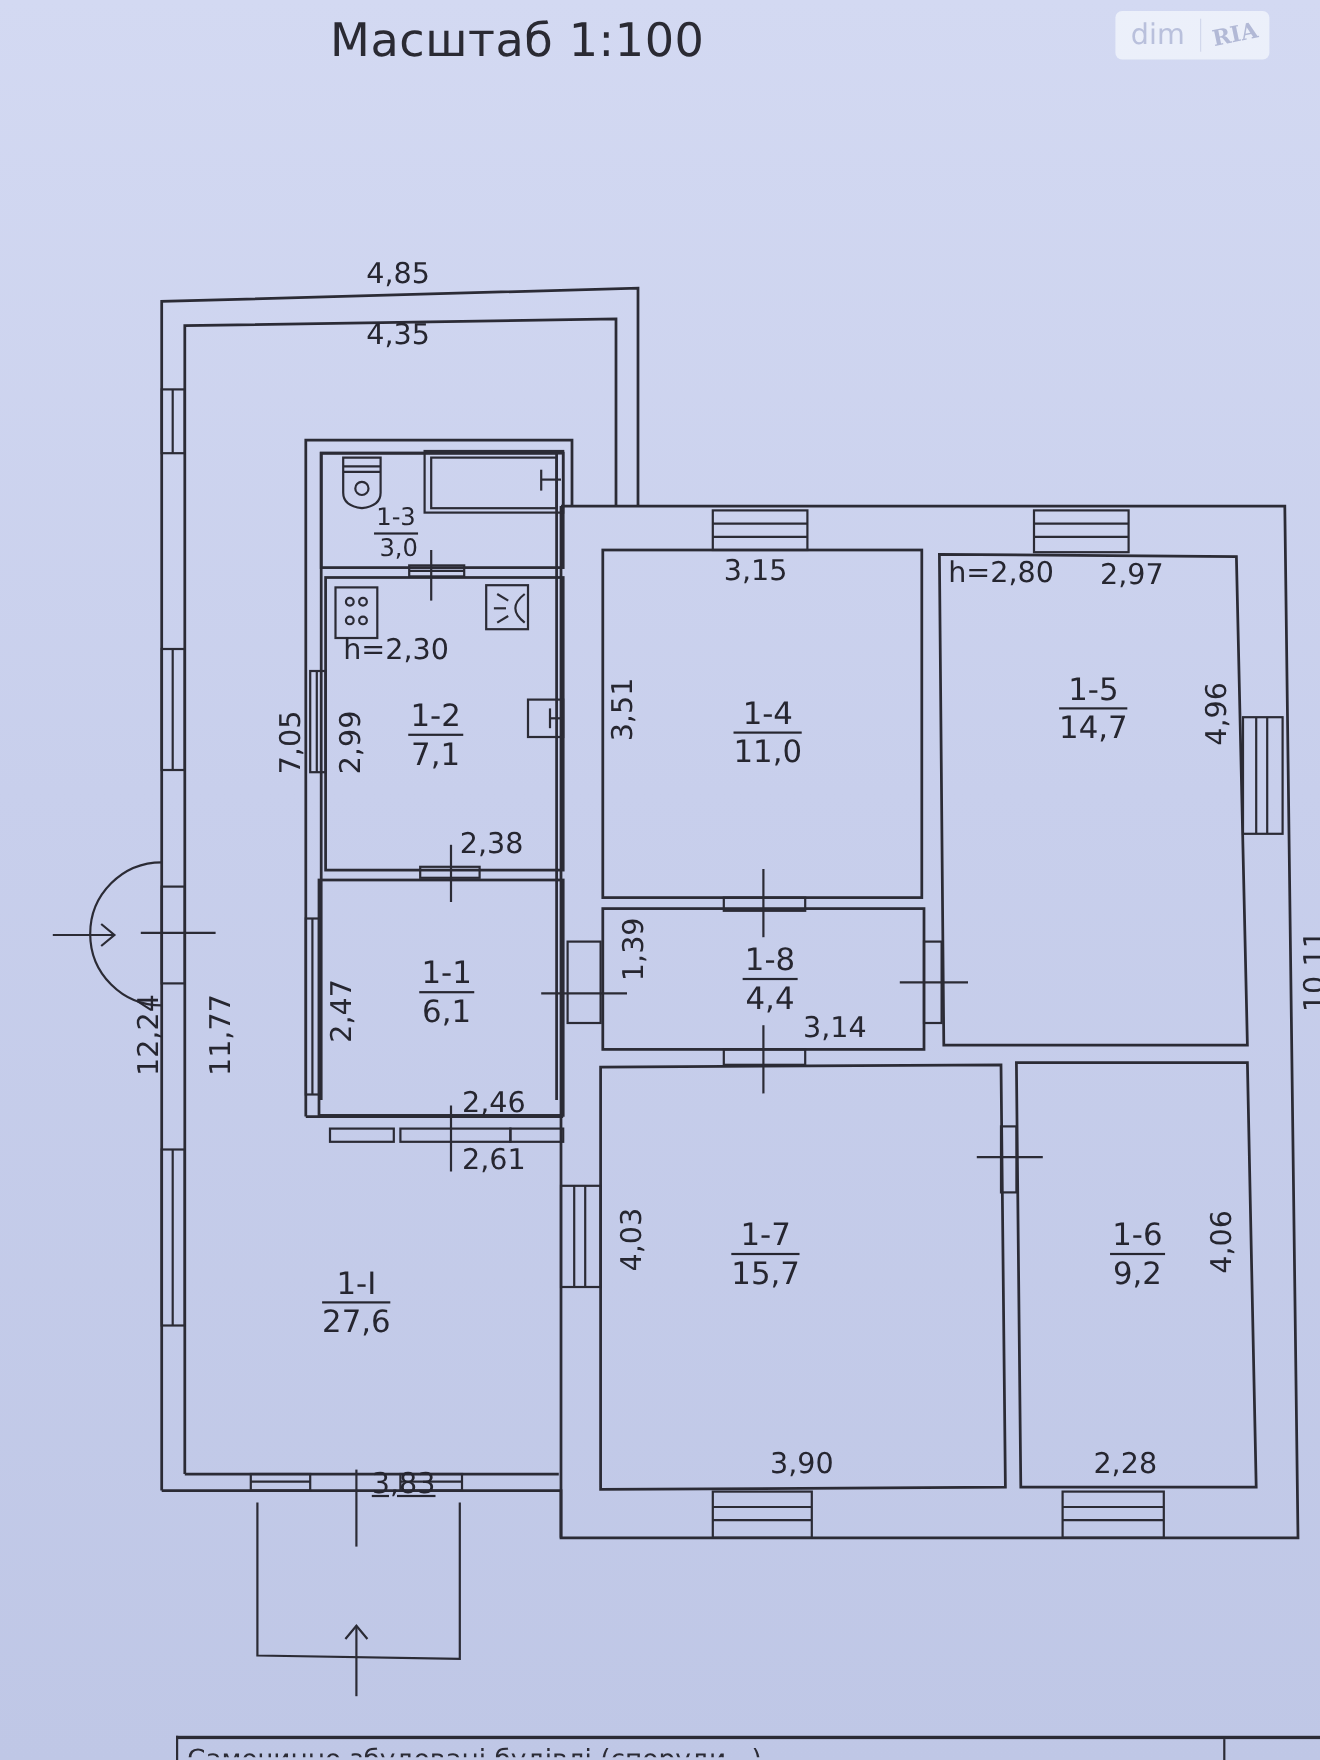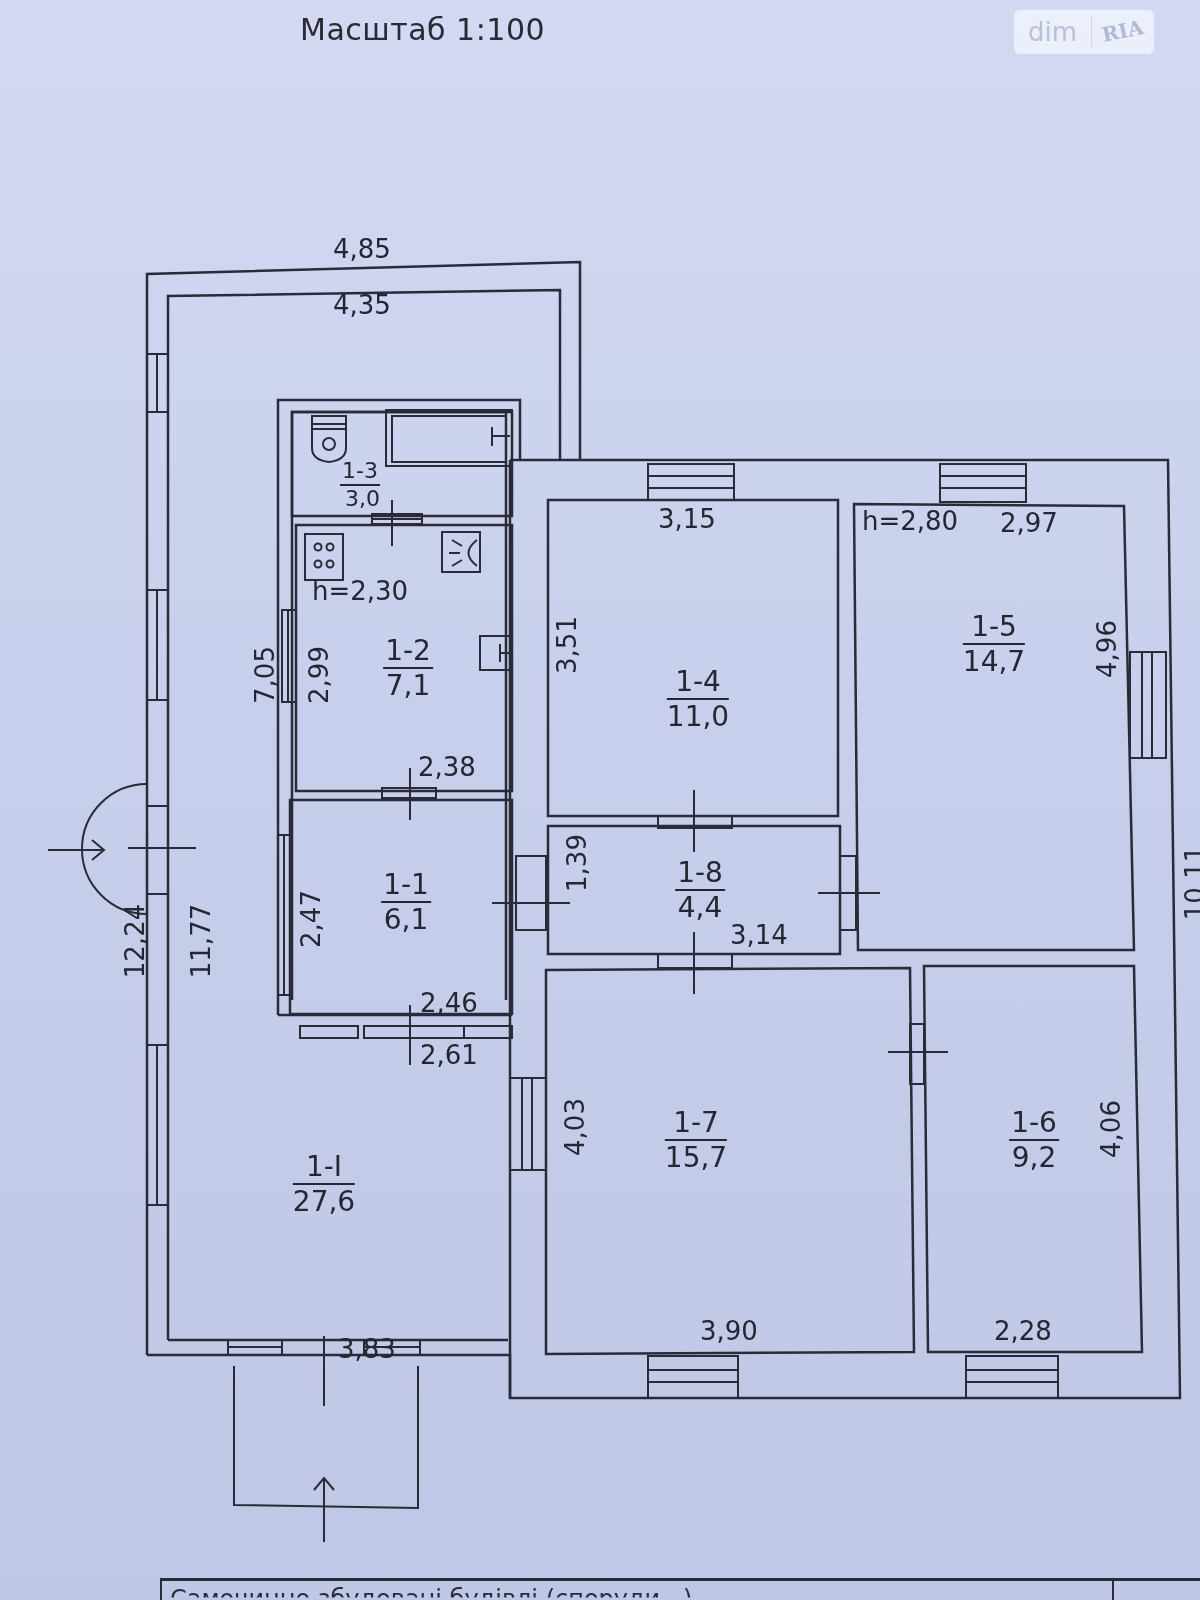--- a/index.html
+++ b/index.html
@@ -8,21 +8,21 @@
     background: #c9d0ec;
     font-family: "DejaVu Sans", sans-serif;
     position: relative;
   }
   .paper {
     position: absolute; inset: 0;
     background: linear-gradient(180deg, #d3d9f2 0%, #c8cfec 45%, #bfc7e6 100%);
   }
   .title {
     position: absolute; left: 300px; top: 12px;
-    font-size: 30px; color: #2a2a33; letter-spacing: 0.5px;
+    font-size: 42px; color: #2a2a33; letter-spacing: 0.5px;
     font-family: "DejaVu Sans", sans-serif;
   }
   .logo {
     position: absolute; left: 1014px; top: 10px; width: 140px; height: 44px;
     background: rgba(240,243,252,0.85); border-radius: 6px;
     display: flex; align-items: center; text-align: right;
   }
   .logo .dim { font-size: 26px; color: #b9c0dc; padding: 0 14px; border-right: 1px solid #d0d5ea; }
   .logo .ria { font-size: 20px; color: #b2b9d6; font-family: "DejaVu Serif", serif; font-weight: bold; padding-left: 10px; transform: rotate(-12deg); }
   svg.plan { position: absolute; left: 0; top: 0; }
@@ -212,35 +212,35 @@
 <div class="lbl vlbl" style="left:538px;top:632px;">3,51</div>
 <div class="lbl" style="left:862px;top:508px;">h=2,80</div>
 <div class="lbl" style="left:1000px;top:510px;">2,97</div>
 <div class="lbl vlbl" style="left:1078px;top:636px;">4,96</div>
 <div class="lbl vlbl" style="left:548px;top:850px;">1,39</div>
 <div class="lbl" style="left:730px;top:922px;">3,14</div>
 <div class="lbl vlbl" style="left:546px;top:1114px;">4,03</div>
 <div class="lbl" style="left:700px;top:1318px;">3,90</div>
 <div class="lbl vlbl" style="left:1082px;top:1116px;">4,06</div>
 <div class="lbl" style="left:994px;top:1318px;">2,28</div>
-<div class="lbl" style="left:338px;top:1336px;">3,83</div>
+<div class="lbl" style="left:338px;top:1336px;text-decoration:underline;">3,83</div>
 
 <div class="room" style="left:360px;top:458px;font-size:22px;text-align:right;">
   <span class="num">1-3</span>
   <span class="area">3,0</span>
 </div>
-<div class="room" style="left:408px;top:634px;text-align:center;">
+<div class="room" style="left:396px;top:634px;text-align:center;">
   <span class="num">1-2</span>
   <span class="area">7,1</span>
 </div>
 <div class="room" style="left:406px;top:868px;">
   <span class="num">1-1</span>
   <span class="area">6,1</span>
 </div>
-<div class="room" style="left:698px;top:632px;margin-top:33px;">
+<div class="room" style="left:698px;top:632px;">
   <span class="num">1-4</span>
   <span class="area">11,0</span>
 </div>
 <div class="room" style="left:994px;top:610px;">
   <span class="num">1-5</span>
   <span class="area">14,7</span>
 </div>
 <div class="room" style="left:700px;top:856px;">
   <span class="num">1-8</span>
   <span class="area">4,4</span>

